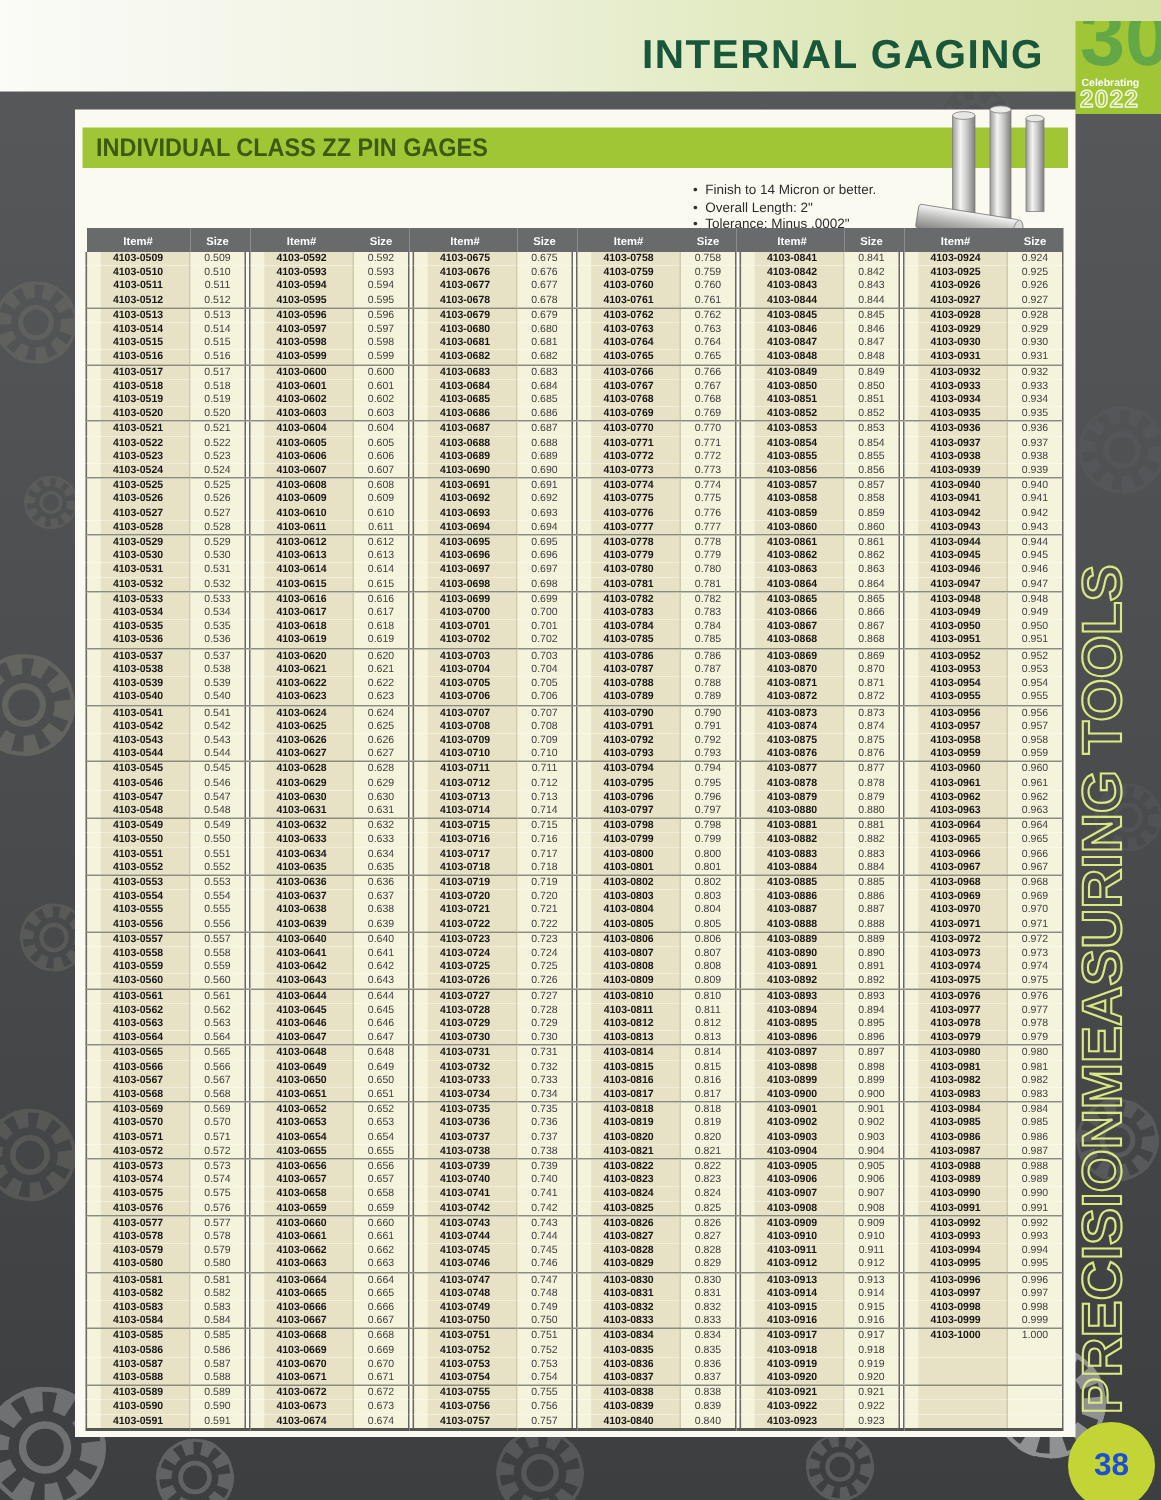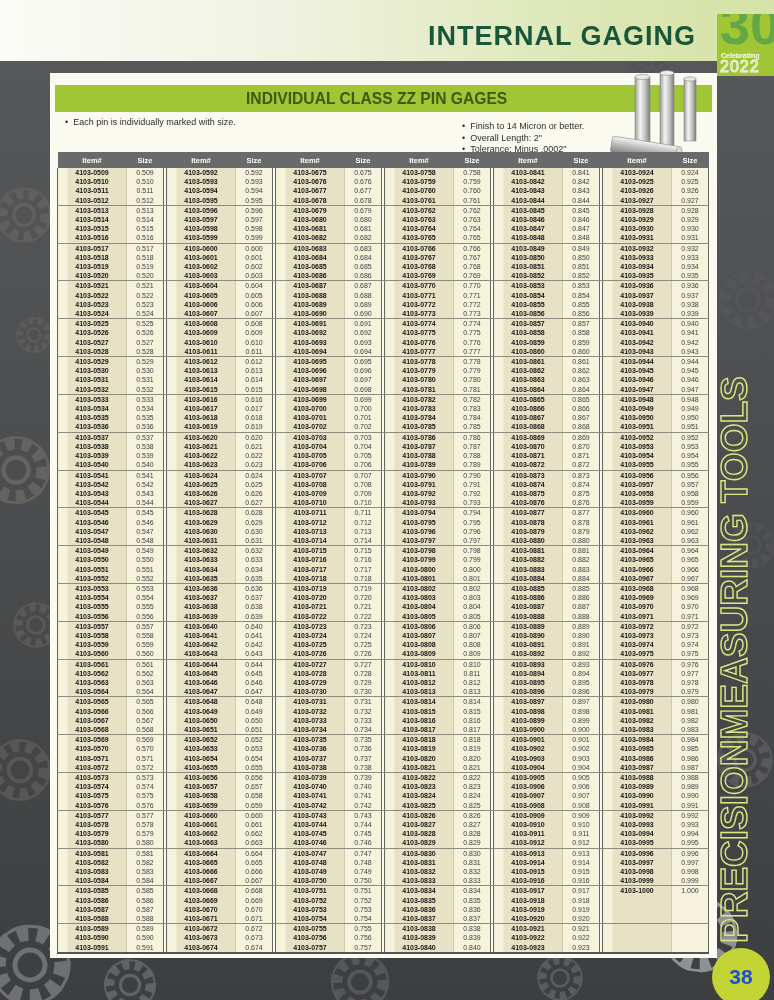--- a/index.html
+++ b/index.html
@@ -10,25 +10,25 @@
   .gears{position:absolute;inset:0;width:774px;height:1000px;}
   
   .banner{position:absolute;left:0;top:0;width:774px;height:61px;
           background:linear-gradient(90deg,#fbfbf7 0%,#f0f3e2 35%,#dde7b6 75%,#d6e2a7 100%);}
   .banner-title{position:absolute;top:21px;right:78px;font-size:27px;font-weight:bold;
           letter-spacing:1px;color:var(--dark_green,#19573b);}
   .logo{position:absolute;right:0;top:14px;width:57px;height:62px;overflow:hidden;
         background:var(--accent_green,#a4cc3d);padding-left:39px;}
   .logo-num{position:absolute;right:-6px;top:-16px;font-size:54px;font-weight:bold;color:#64a747;line-height:1;}
   .logo-celebrating{position:absolute;left:4px;bottom:17px;font-size:7px;font-weight:bold;color:#fff;}
-  .logo-year{position:absolute;left:3px;bottom:0px;font-size:16px;font-weight:normal;letter-spacing:1px;
+  .logo-year{position:absolute;left:3px;bottom:0px;font-size:16px;font-weight:bold;letter-spacing:1px;
         color:#404040;-webkit-text-fill-color:transparent;-webkit-text-stroke:1px #f2f7e2;}
   
   .content-box{position:absolute;left:50px;top:73px;width:667px;height:885px;background:#fbfaf0;}
-  .section-bar{position:absolute;left:5px;top:12px;width:657px;height:27px;background:var(--accent_green,#a0c636);text-align:center;}
+  .section-bar{position:absolute;left:5px;top:12px;width:657px;height:27px;background:var(--accent_green,#a0c636);}
   .section-bar span{display:inline-block;margin:4px 0 0 9px;font-size:17px;font-weight:bold;
         color:var(--section_text,#3c5a10);transform:scaleX(.92);transform-origin:left;letter-spacing:0px;}
   ul.bullets{position:absolute;margin:0;padding:0;list-style:none;font-size:9px;color:#2d2d2d;line-height:11.5px;}
   ul.bullets li::before{content:"•";margin-right:5px;}
   #bullets-left{left:15px;top:44px;width:390px;}
   #bullets-right{left:412px;top:48px;width:160px;}
   
   .pins{position:absolute;left:555px;top:-15px;width:120px;height:105px;}
   
   table.gage{position:absolute;left:7px;top:79px;width:652px;border-collapse:collapse;table-layout:fixed;}
@@ -89,21 +89,20 @@
     <div class="logo-celebrating">Celebrating</div>
     <div class="logo-year">2022</div>
   </div>
 
   <div class="content-box">
     <div class="section-bar">
       <span>INDIVIDUAL CLASS ZZ PIN GAGES</span>
     </div>
 
     <ul class="bullets" id="bullets-left">
-        <li>Each pin is individually marked with size.</li>
       </ul>
     <ul class="bullets" id="bullets-right">
         <li>Finish to 14 Micron or better.</li>
         <li>Overall Length: 2"</li>
         <li>Tolerance: Minus .0002"</li>
       </ul>
 
     <div class="pins">
       <svg width="120" height="105" viewBox="0 0 120 105">
         <defs>

